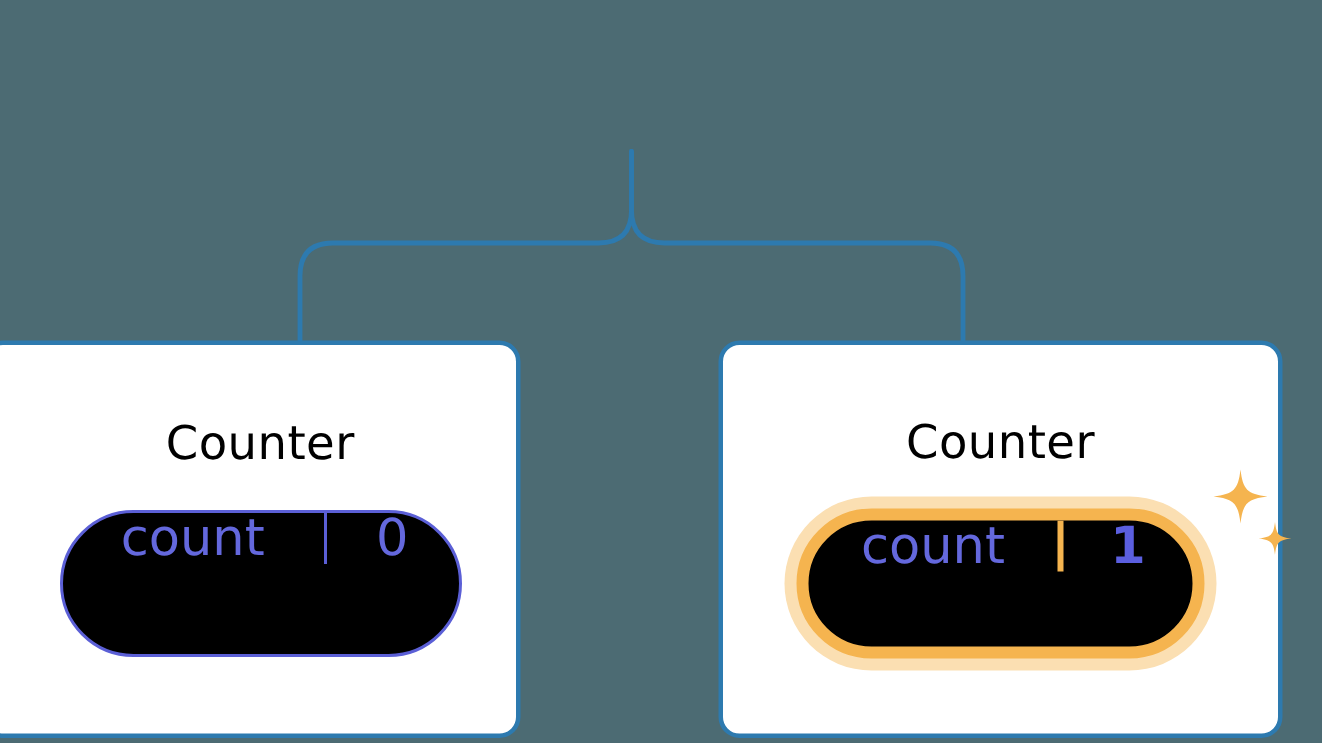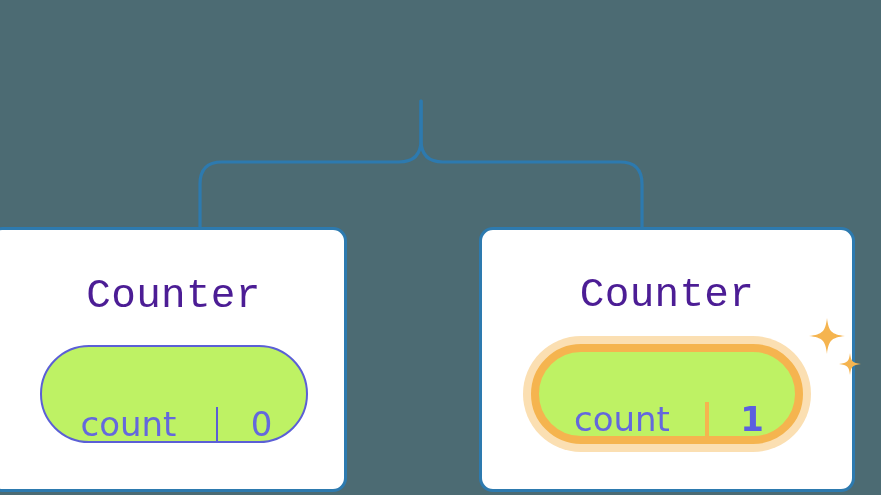--- a/index.html
+++ b/index.html
@@ -64,26 +64,25 @@
   }
   #child-card-left {
     left: -12px;
     width: 359px;
   }
   #child-card-right {
     left: 479px;
     width: 376px;
   }
   .child-card .node-title {
-    font-size: 41px;
-    color: #4c1d95;
+    font-size: 31px;
+    color: #000000;
     letter-spacing: 0.3px;
     line-height: 1;
     margin-bottom: 28px;
-    font-family: Liberation Mono, monospace;
   }
   #child-card-left .card-inner {
     
     padding-left: 12px;
     display: flex;
     flex-direction: column;
     align-items: center;
   }
   #child-card-right .card-inner {
     display: flex;
@@ -91,22 +90,22 @@
     align-items: center;
   }
 
   
   .pill-wrap {
     position: relative;
     display: inline-block;
   }
   .pill {
     display: flex;
-    align-items: flex-end;
-    background: #bef264;
+    align-items: flex-start;
+    background: #000000;
     box-sizing: border-box;
     overflow: hidden;
   }
   .pill .pill-key,
   .pill .pill-val {
     display: flex;
     align-items: center;
     justify-content: center;
     line-height: 1;
   }

